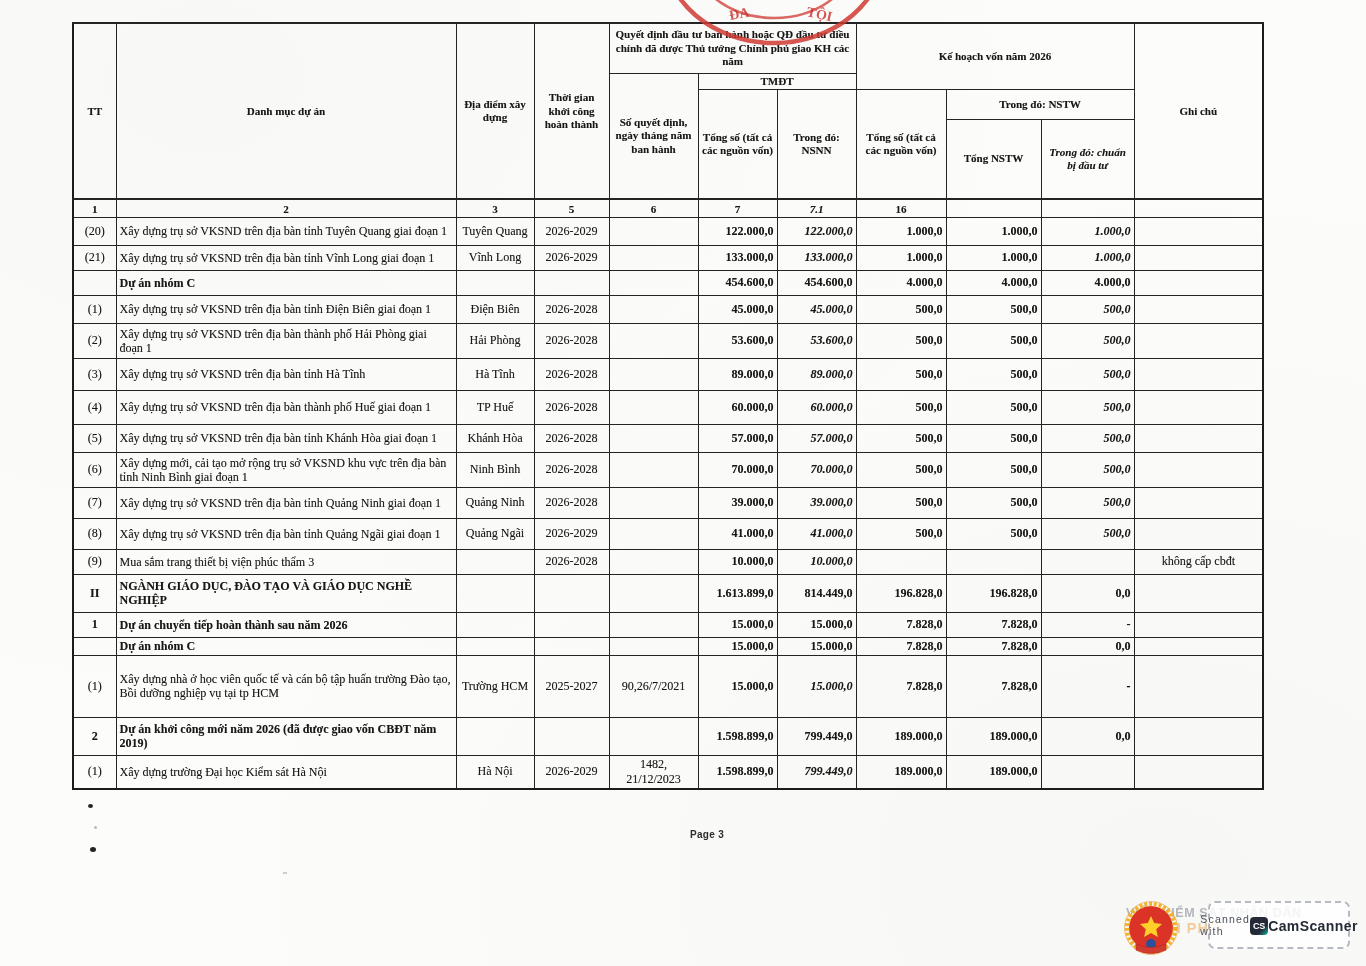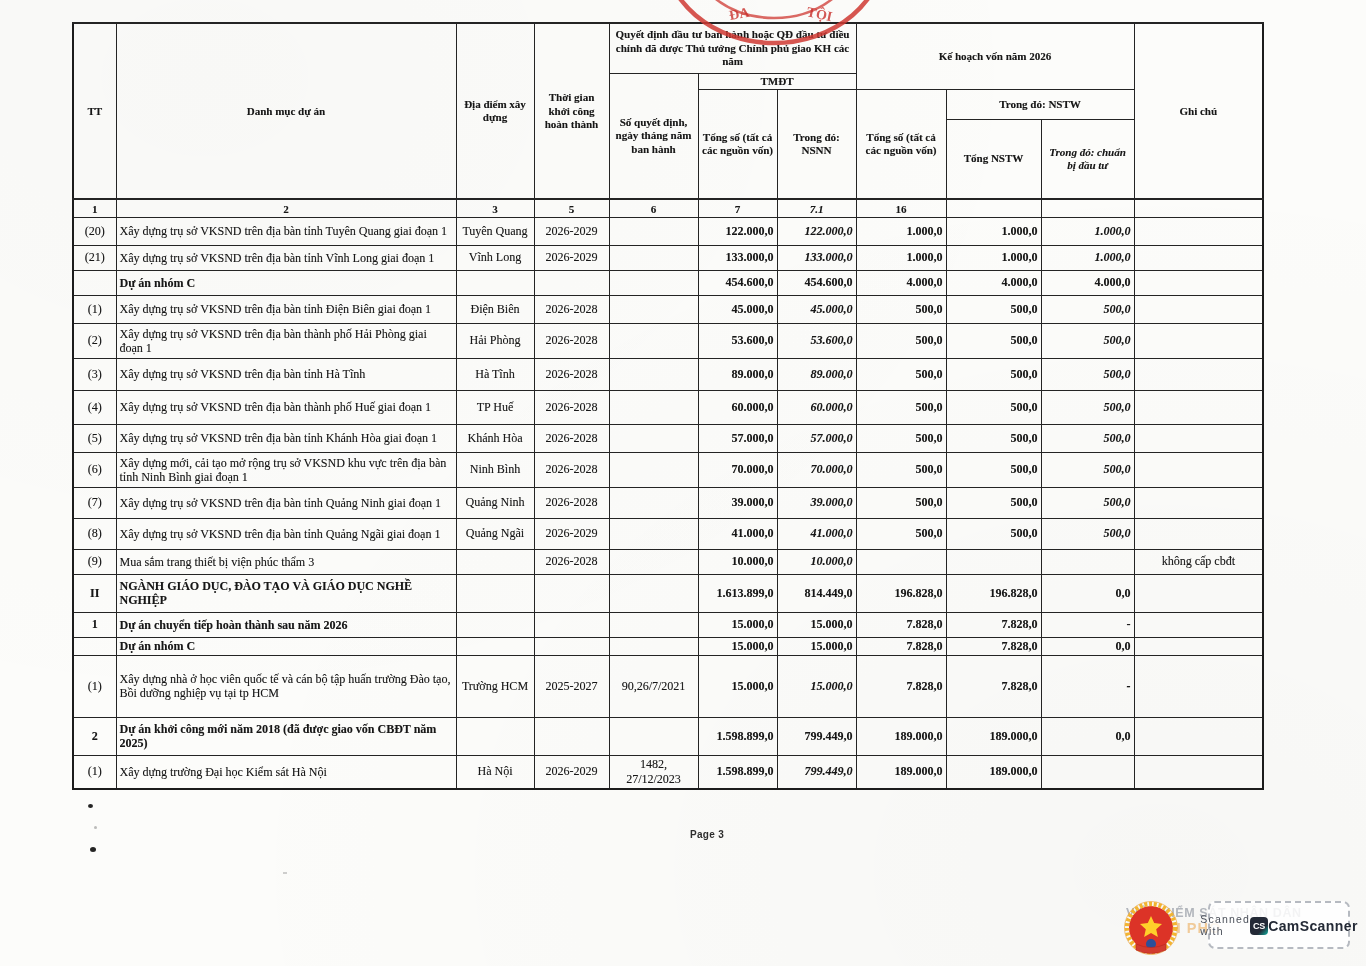--- a/index.html
+++ b/index.html
@@ -349,37 +349,37 @@
           <td class="c-dec">90,26/7/2021</td>
           <td class="c-n">15.000,0</td>
           <td class="c-n it">15.000,0</td>
           <td class="c-n">7.828,0</td>
           <td class="c-n">7.828,0</td>
           <td class="c-n it">-</td>
           <td class="c-note"></td>
         </tr>
         <tr class="g" style="height: 38px;">
           <td class="c-tt">2</td>
-          <td class="c-name">Dự án khởi công mới năm 2018 (đã được giao vốn CBĐT năm 2025)</td>
+          <td class="c-name">Dự án khởi công mới năm 2026 (đã được giao vốn CBĐT năm 2019)</td>
           <td class="c-loc"></td>
           <td class="c-time"></td>
           <td class="c-dec"></td>
           <td class="c-n">1.598.899,0</td>
           <td class="c-n">799.449,0</td>
           <td class="c-n">189.000,0</td>
           <td class="c-n">189.000,0</td>
           <td class="c-n">0,0</td>
           <td class="c-note"></td>
         </tr>
         <tr style="height: 28px;">
           <td class="c-tt">(1)</td>
           <td class="c-name">Xây dựng trường Đại học Kiểm sát Hà Nội</td>
           <td class="c-loc">Hà Nội</td>
           <td class="c-time">2026-2029</td>
-          <td class="c-dec">1482, 27/12/2023</td>
+          <td class="c-dec">1482, 21/12/2023</td>
           <td class="c-n">1.598.899,0</td>
           <td class="c-n it">799.449,0</td>
           <td class="c-n">189.000,0</td>
           <td class="c-n">189.000,0</td>
           <td class="c-n it"></td>
           <td class="c-note"></td>
         </tr>
       </tbody>
   </table>
 

